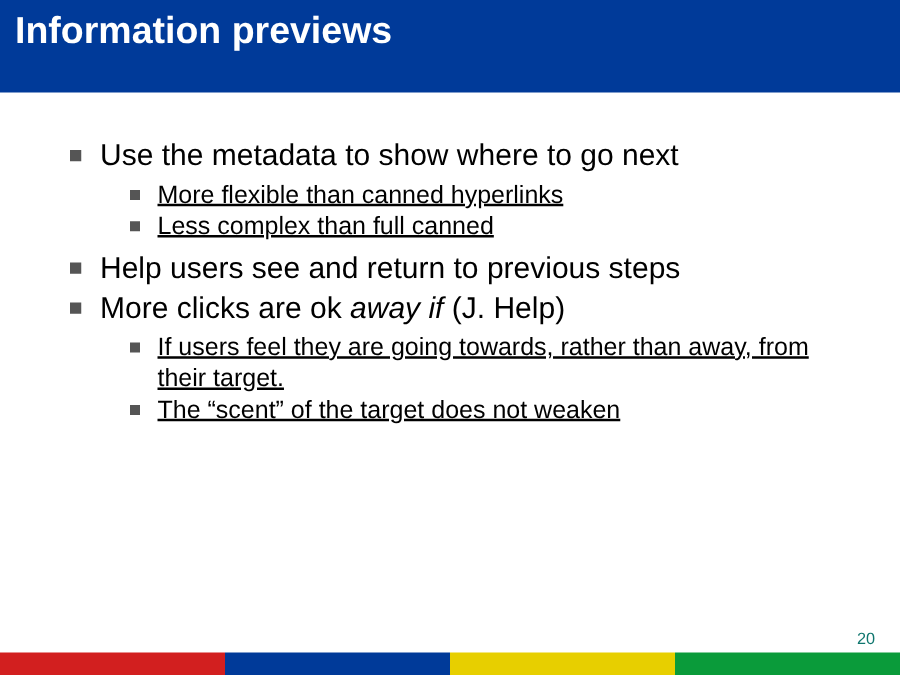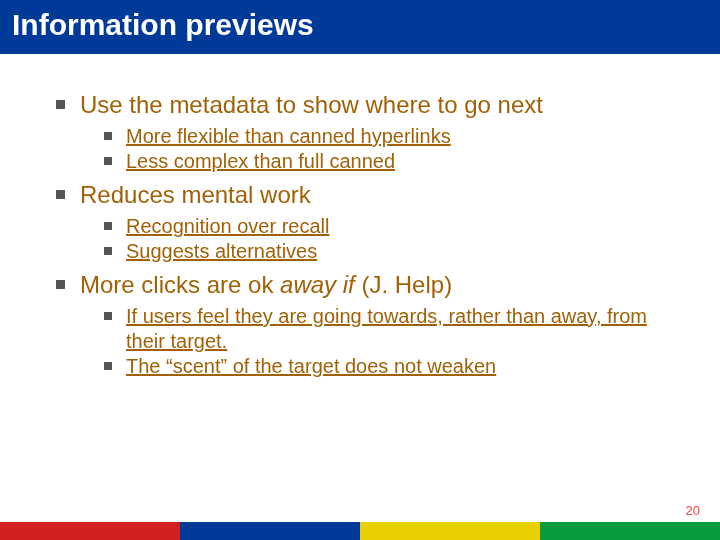--- a/index.html
+++ b/index.html
@@ -6,31 +6,31 @@
   body {
     width: 720px;
     height: 540px;
     font-family: "Trebuchet MS", Verdana, sans-serif;
     background: #fff;
     position: relative;
     overflow: hidden;
   }
   .title-bar {
     background: #003a99;
-    height: 54px;
+    height: 74px;
     padding: 8px 12px 0 12px;
   }
   .title-bar h1 {
     color: #fff;
     font-size: 30px;
     font-weight: 600;
   }
   .content {
     padding: 36px 42px 0 56px;
-    color: #a16207;
+    color: #000000;
   }
   ul.level1 {
     list-style: none;
   }
   ul.level1 > li {
     position: relative;
     padding-left: 24px;
     font-size: 24px;
     line-height: 1.25;
     margin-bottom: 2px;
@@ -74,41 +74,38 @@
   }
   .footer-stripe div:nth-child(1){ background:#d21f1f; flex:1; }
   .footer-stripe div:nth-child(2){ background:#003a99; flex:1; }
   .footer-stripe div:nth-child(3){ background:#e7cf00; flex:1; }
   .footer-stripe div:nth-child(4){ background:#0a9b3a; flex:1; }
   .page-num {
     position: absolute;
     right: 20px;
     bottom: 22px;
     font-size: 13px;
-    color: #ef4444;
+    color: #0f766e;
     font-family: Arial, sans-serif;
   }
 </style>
 </head>
 <body>
 
 <div class="title-bar">
   <h1>Information previews</h1>
 </div>
 
 <div class="content">
   <ul class="level1" id="bullet-root">
       <li>Use the metadata to show where to go next<ul class="level2">
           <li>More flexible than canned hyperlinks</li>
           <li>Less complex than full canned</li>
         </ul></li>
-      <li>Reduces mental work<ul class="level2">
-          <li>Recognition over recall</li>
-          <li>Suggests alternatives</li>
-        </ul></li>
+      <li>Help users see and return to previous steps</li>
       <li>More clicks are ok <span class="ital">away if</span> <span class="nonital">(J. Help)</span><ul class="level2">
           <li>If users feel they are going towards, rather than away, from their target.</li>
           <li>The “scent” of the target does not weaken</li>
         </ul></li>
     </ul>
 </div>
 
 <div class="page-num">20</div>
 
 <div class="footer-stripe">

